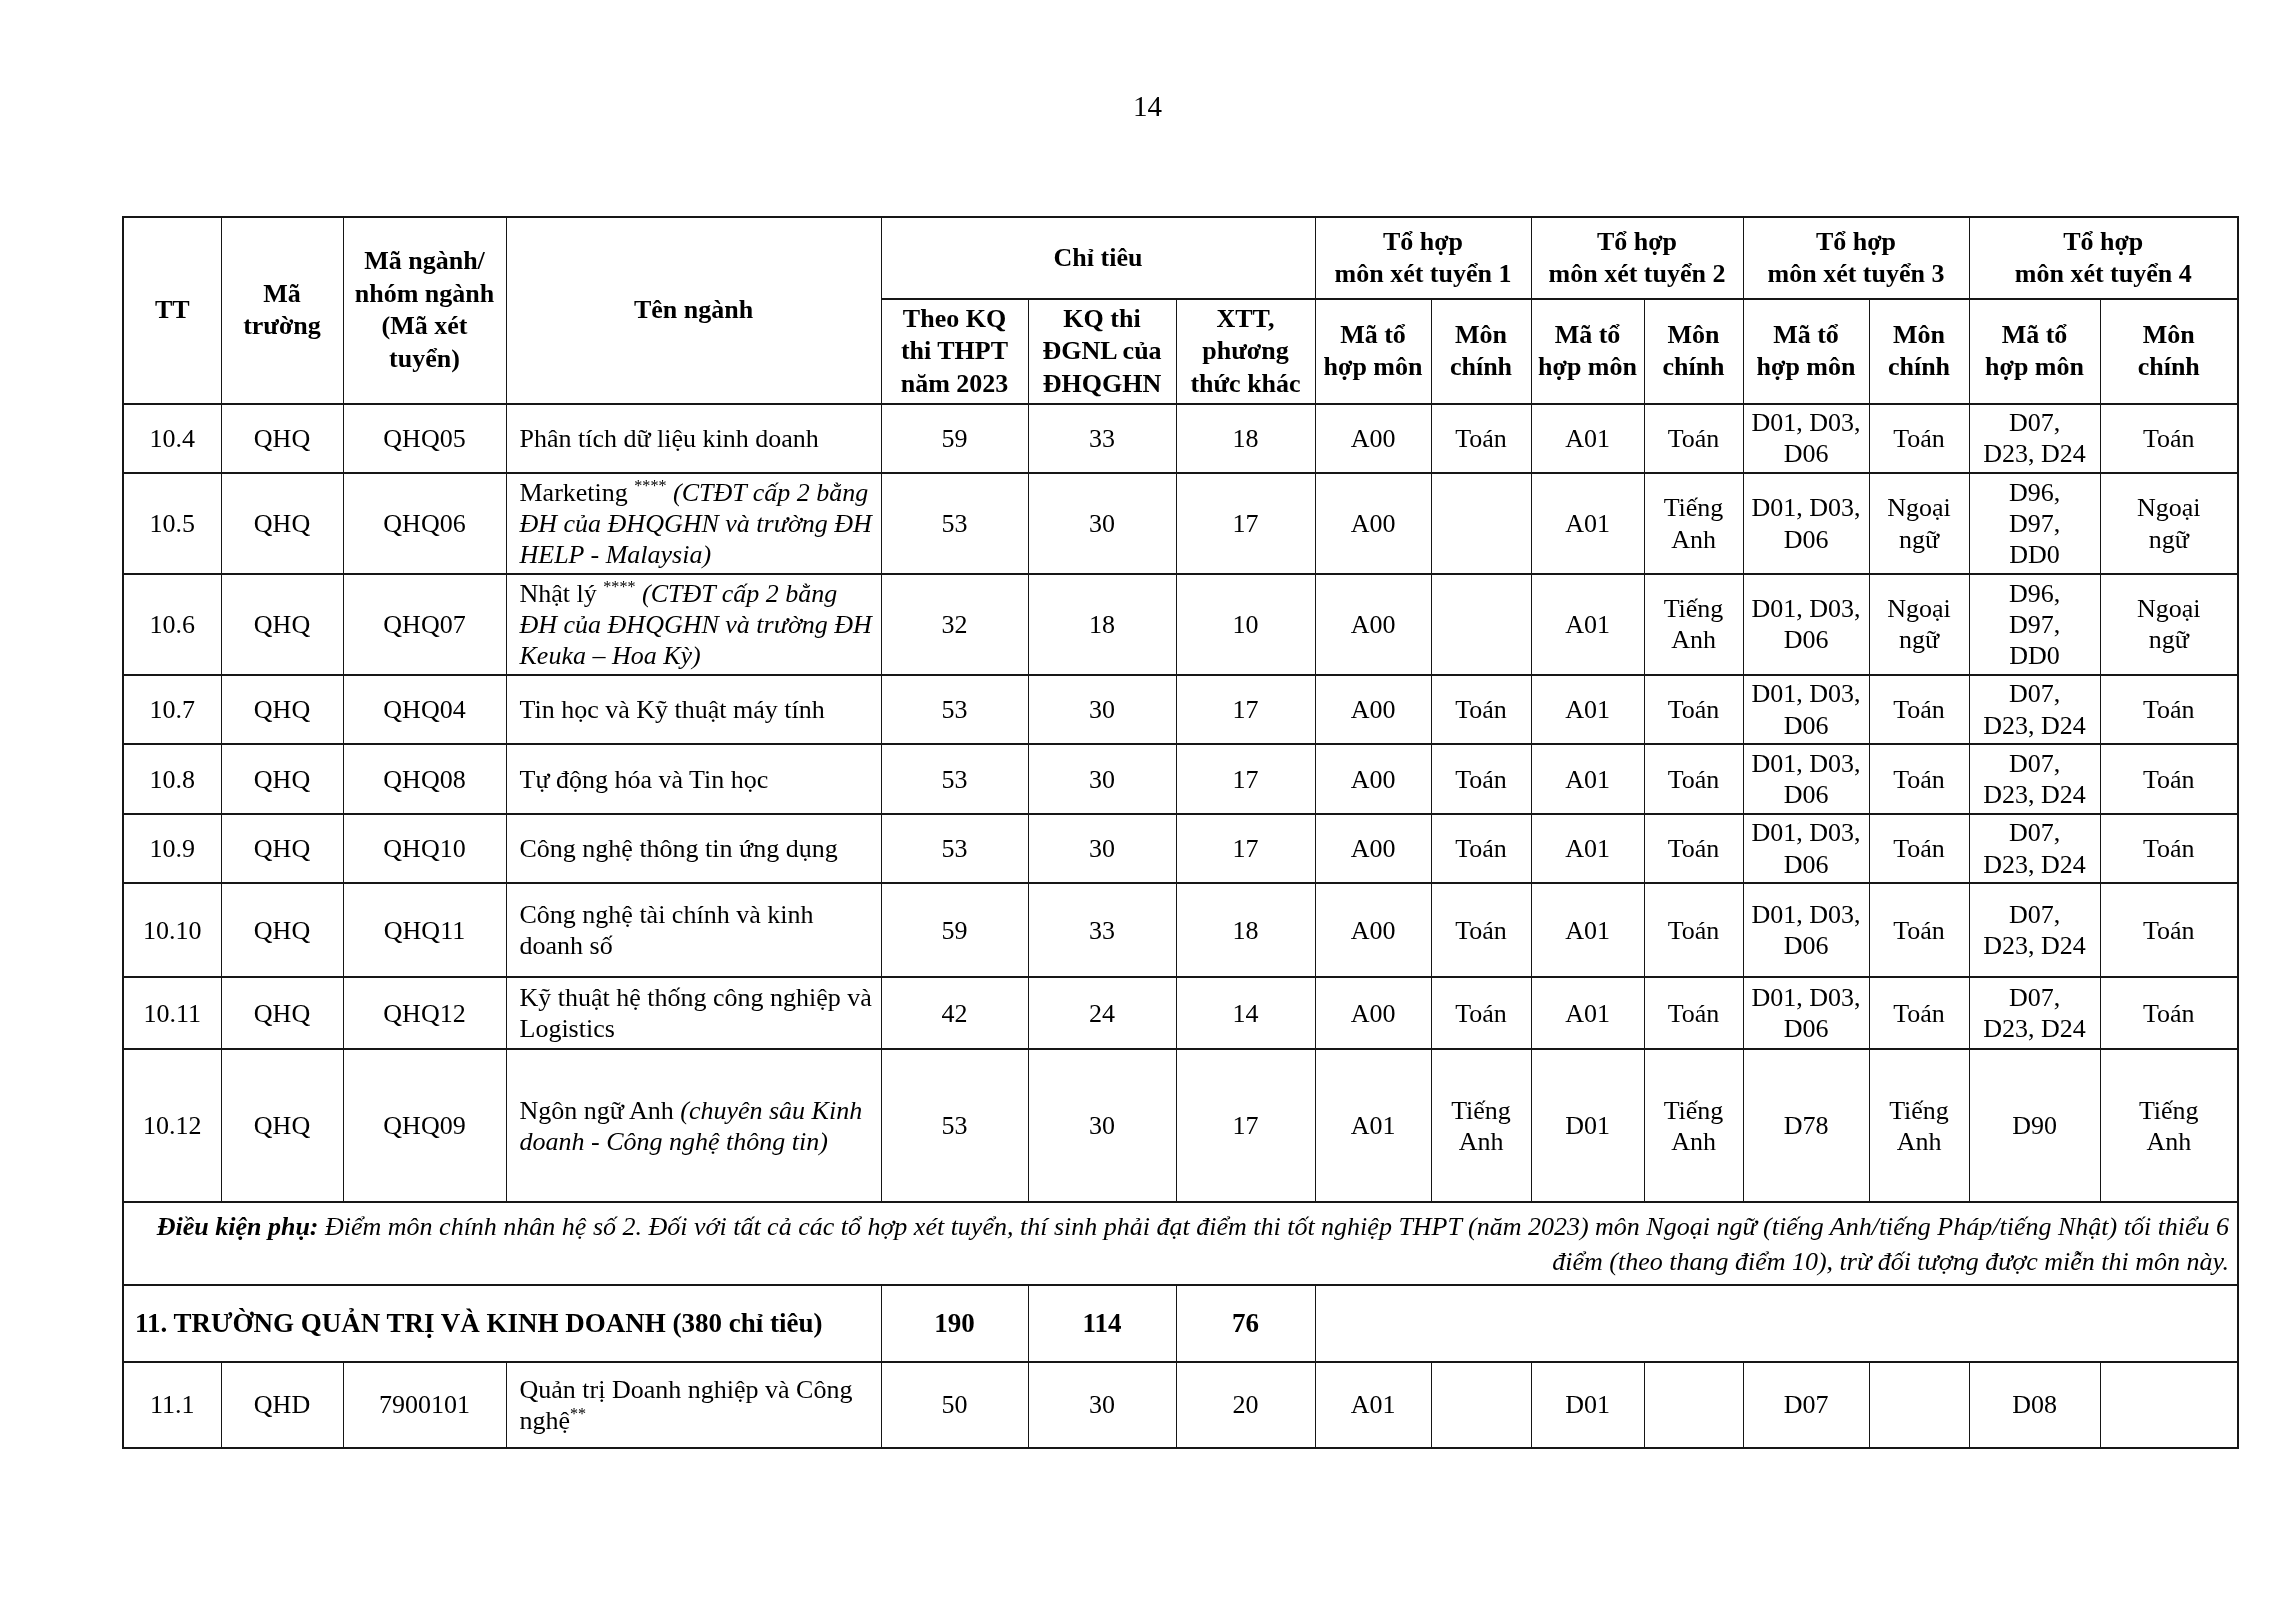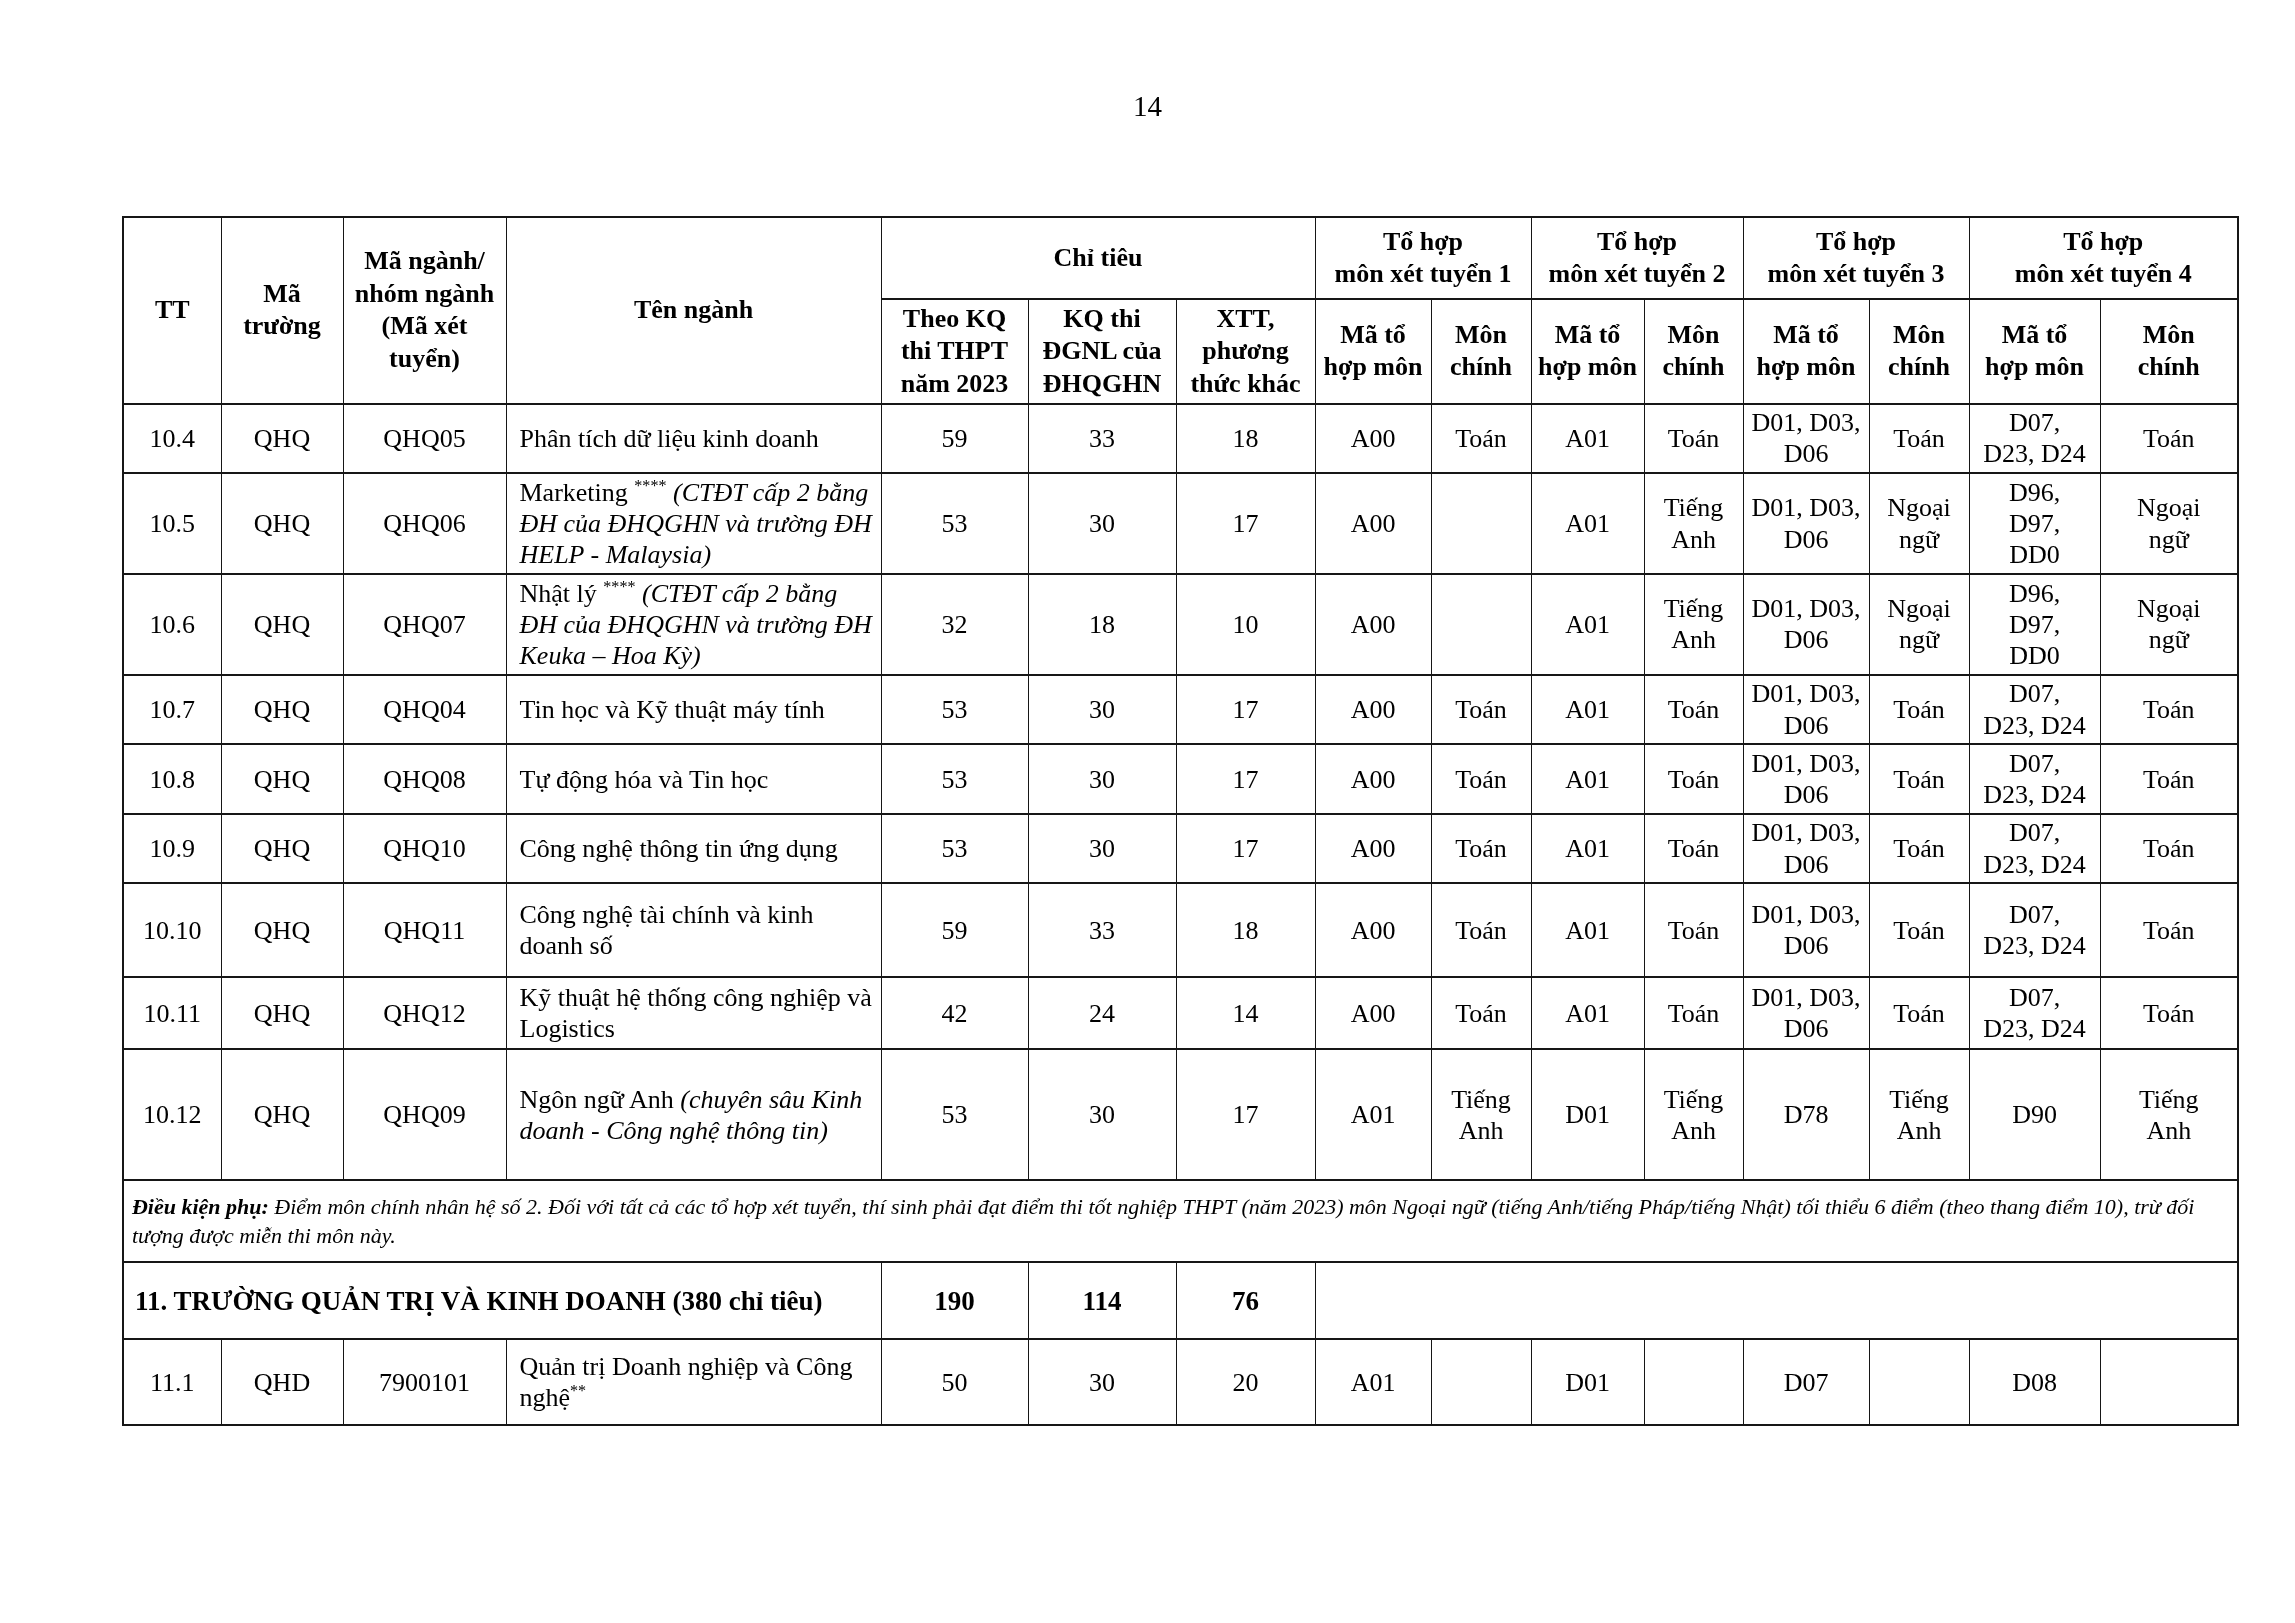--- a/index.html
+++ b/index.html
@@ -28,21 +28,21 @@
   td{
     font-size:26px;line-height:1.2;text-align:center;vertical-align:middle;
     padding:2.6px 3.9px;
   }
   td.pre{white-space:pre-line;}
   td.name{text-align:left;padding-left:13px;padding-right:6.5px;}
   .name-note{font-style:italic;}
   sup{font-size:62%;line-height:0;}
   tr.header-bottom th{border-bottom-width:2.6px;}
   tr.note-row td{
-    text-align:left;font-size:22px;line-height:1.35;padding:5.2px 7.9px;
+    text-align:right;font-size:26px;line-height:1.35;padding:5.2px 7.9px;
     border-bottom-width:2.6px;
     border-radius:13px;
   }
   .note-label{font-weight:bold;font-style:italic;}
   .note-text{font-style:italic;}
   tr.section-row td{font-weight:bold;font-size:27px;border-bottom-width:2.6px;}
   tr.section-row td.section-title{text-align:left;padding-left:11px;}
 </style>
 </head>
 <body>
@@ -278,21 +278,21 @@
     <td class="pre">A01</td>
     <td class="pre">Toán</td>
     <td class="pre">D01, D03,
 D06</td>
     <td class="pre">Toán</td>
     <td class="pre">D07,
 D23, D24</td>
     <td class="pre">Toán</td>
   </tr>
 
-  <tr style="height:131px">
+  <tr style="height:153px">
     <td>10.12</td>
     <td>QHQ</td>
     <td>QHQ09</td>
     <td class="name"><span>Ngôn ngữ Anh</span><sup></sup><span class="name-note"> (chuyên sâu Kinh doanh -  Công nghệ thông tin)</span></td>
     <td>53</td>
     <td>30</td>
     <td>17</td>
     <td class="pre">A01</td>
     <td class="pre">Tiếng
 Anh</td>

